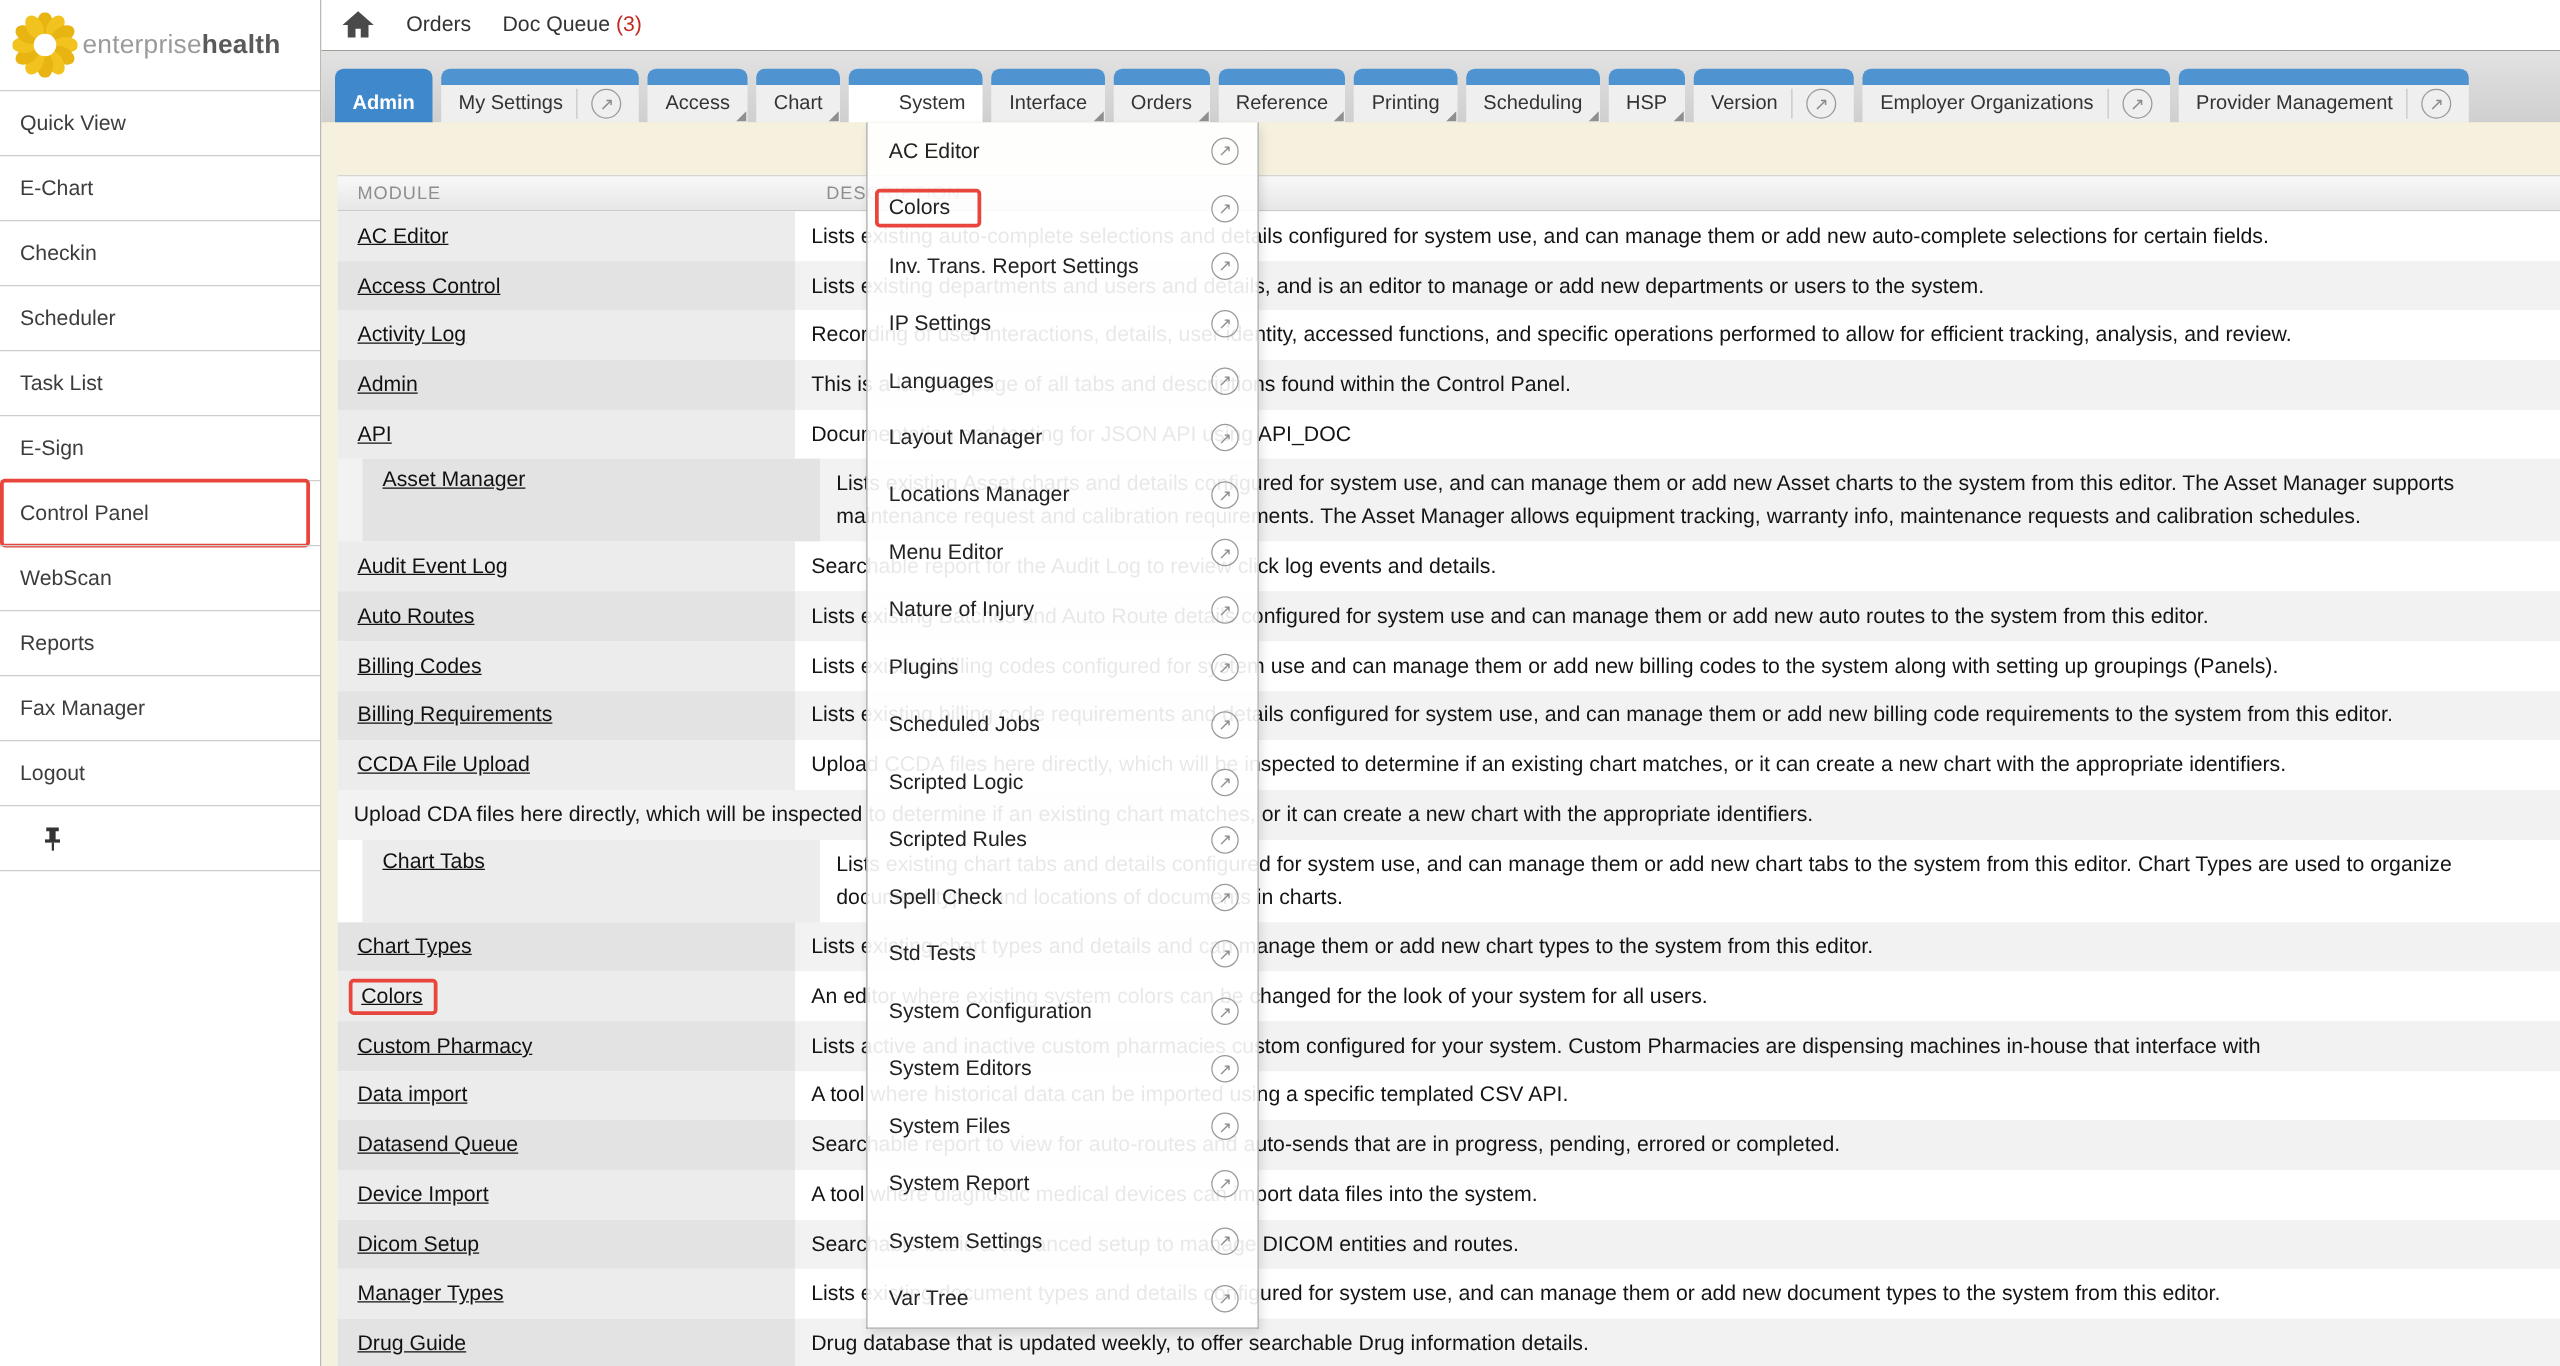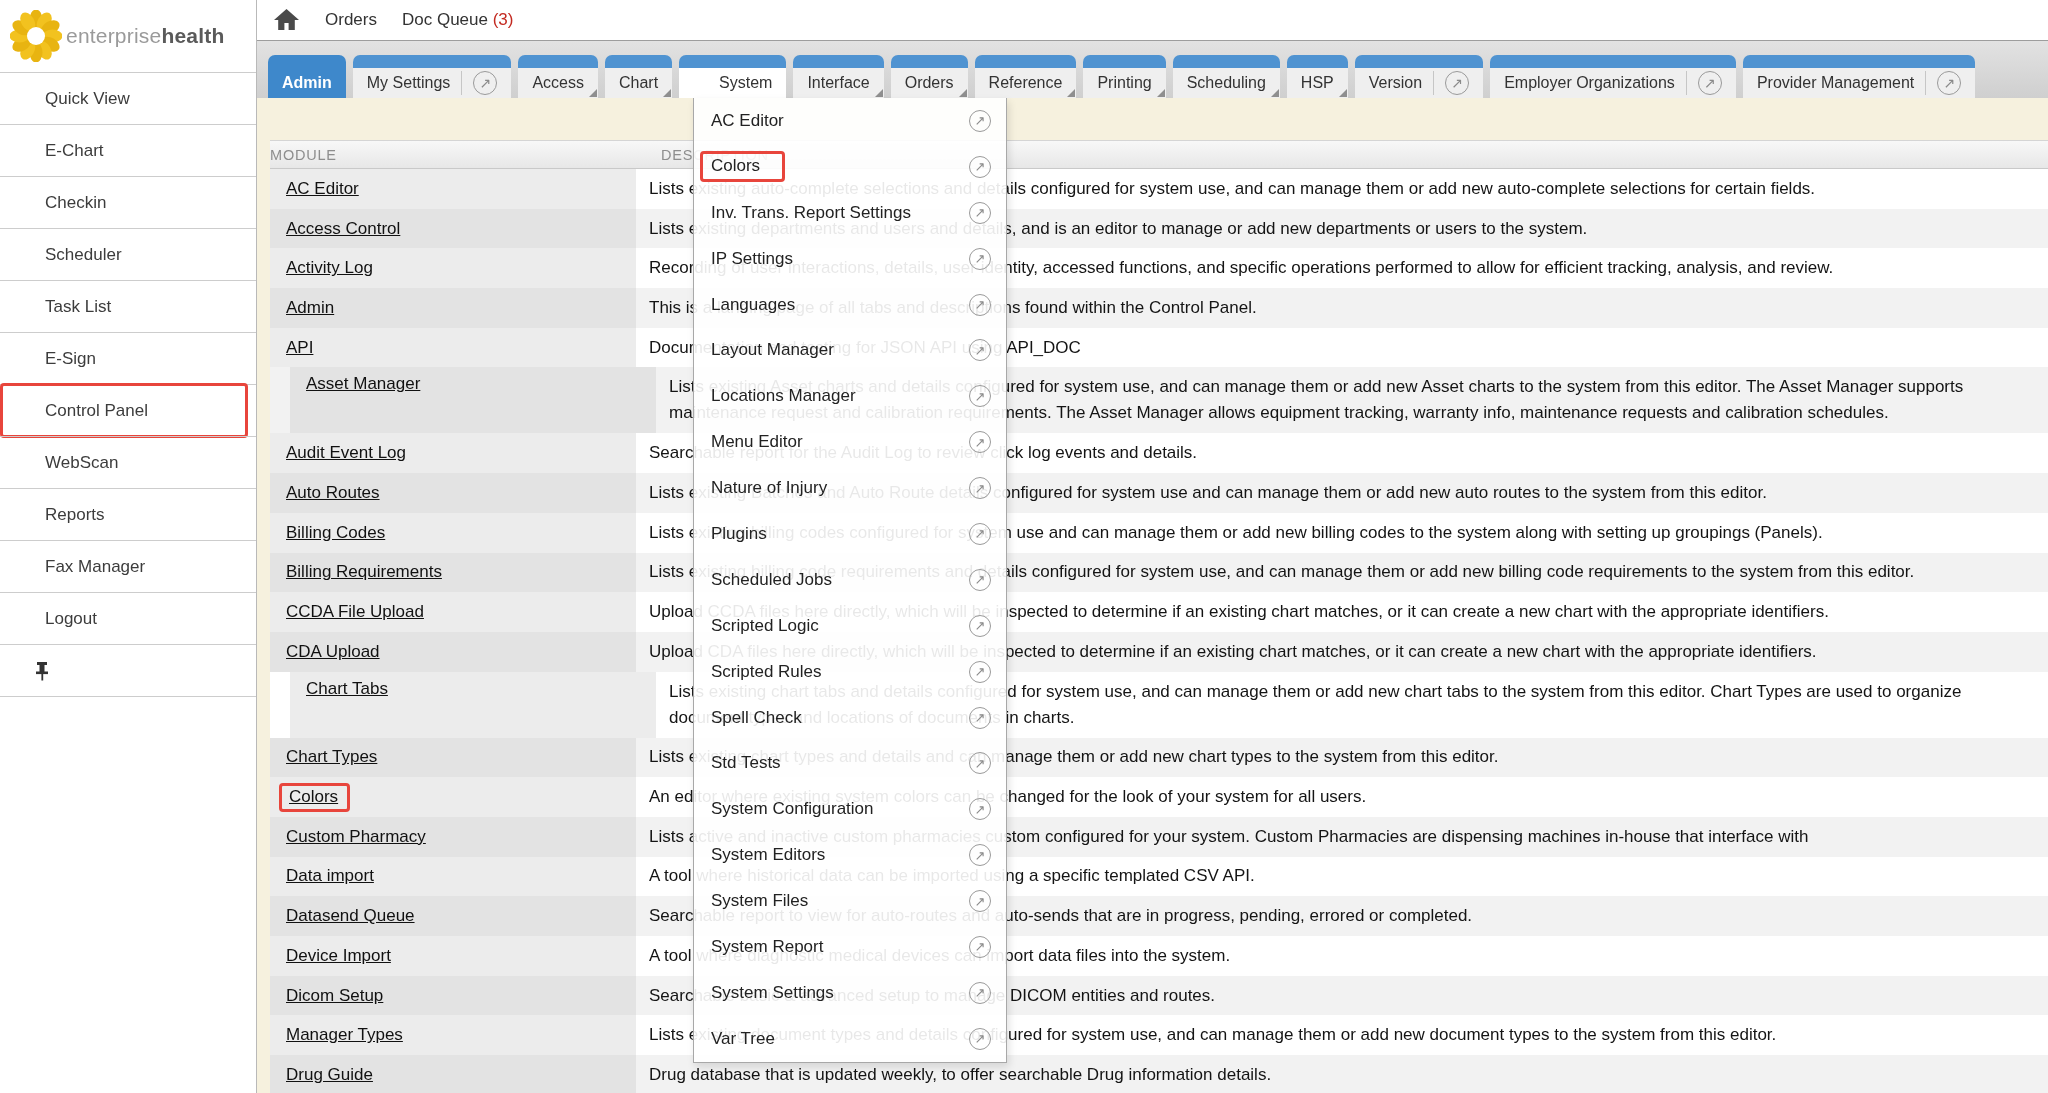--- a/index.html
+++ b/index.html
@@ -5,21 +5,21 @@
   html,body{margin:0;padding:0;background:#888;}
   #app{position:relative;width:2048px;height:1093px;overflow:hidden;background:#fef9c3;
        font-family:"Liberation Sans",sans-serif;color:#222;}
 
   
   .sidebar{position:absolute;left:0;top:0;width:256px;height:1093px;background:#fff;
            border-right:1px solid #b9b9b9;z-index:5;}
   .logo{height:72px;display:flex;align-items:center;padding-left:10px;}
   .logo-text{font-size:21px;color:#9a9a9a;margin-left:4px;letter-spacing:0.2px;}
   .logo-text b{color:#5a5a5a;font-weight:bold;}
-  .sidebar-item{position:relative;height:51px;line-height:51px;padding-left:45px;
+  .sidebar-item{position:relative;height:51px;line-height:51px;padding-left:16px;
                 border-top:1px solid #cdcdcd;font-size:17px;color:#3c3c3c;cursor:pointer;}
   .sidebar-item.pin-item{padding-left:34px;border-bottom:1px solid #cdcdcd;
                 display:flex;align-items:center;}
   .sidebar-item.highlight::after{content:"";position:absolute;left:0;right:8px;top:-2px;bottom:-2px;
                 border:3px solid #e8453c;border-radius:4px;pointer-events:none;}
 
   
   .main{position:absolute;left:257px;top:0;right:0;height:1093px;border-radius:26px;}
   .breadcrumb-bar{position:absolute;left:0;top:0;right:0;height:40px;background:#fff;
                   border-bottom:1px solid #9d9d9d;display:flex;align-items:center;}
@@ -44,21 +44,21 @@
              color:#8a8a8a;font-size:14px;display:flex;align-items:center;justify-content:center;
              box-sizing:border-box;flex:0 0 auto;}
 
   
   .content{position:absolute;left:0;top:98px;right:0;bottom:0;background:#f6f1de;}
   .grid{position:absolute;left:13px;top:42px;right:0;bottom:0;display:flex;flex-direction:column;
         overflow:hidden;}
   .grid-header{height:27px;flex:0 0 auto;background:linear-gradient(#f8f8f8,#e7e7e7);
         border-top:1px solid #d5d5d5;border-bottom:1px solid #c9c9c9;display:flex;
         font-size:14.5px;color:#8e8e8e;letter-spacing:0.8px;align-items:center;}
-  .col-module{width:366px;flex:0 0 auto;box-sizing:border-box;}
+  .col-module{width:366px;flex:0 0 auto;padding-left:16px;box-sizing:border-box;}
   .col-desc{flex:1;padding-left:25px;overflow:hidden;white-space:nowrap;}
   .row{display:flex;height:39.7px;flex:0 0 auto;background:#fff;}
   .row.alt{background:#f2f2f2;}
   .row.tall{height:66px;}
   .cell-module{width:366px;flex:0 0 auto;padding-left:16px;box-sizing:border-box;
         background:#ececec;display:flex;align-items:center;}
   .row.alt .cell-module{background:#e3e3e3;}
   .row.tall .cell-module{align-items:flex-start;padding-top:7px;margin-left:20px;}
   .mod-link{font-size:17px;color:#111;text-decoration:underline;cursor:pointer;white-space:nowrap;}
   .mod-link.highlight{border:3px solid #e8453c;border-radius:4px;padding:1px 9px 2px 7px;
@@ -329,23 +329,20 @@
             </div>
             <div class="row">
               <div class="cell-module">
                 <a class="mod-link">CCDA File Upload</a>
               </div>
               <div class="cell-desc">
                 <div class="desc-line">Upload CCDA files here directly, which will be inspected to determine if an existing chart matches, or it can create a new chart with the appropriate identifiers.</div>
               </div>
             </div>
             <div class="row alt">
-              <div class="cell-module">
-                <a class="mod-link">CDA Upload</a>
-              </div>
               <div class="cell-desc">
                 <div class="desc-line">Upload CDA files here directly, which will be inspected to determine if an existing chart matches, or it can create a new chart with the appropriate identifiers.</div>
               </div>
             </div>
             <div class="row tall">
               <div class="cell-module">
                 <a class="mod-link">Chart Tabs</a>
               </div>
               <div class="cell-desc">
                 <div class="desc-line">Lists existing chart tabs and details configured for system use, and can manage them or add new chart tabs to the system from this editor. Chart Types are used to organize</div>

